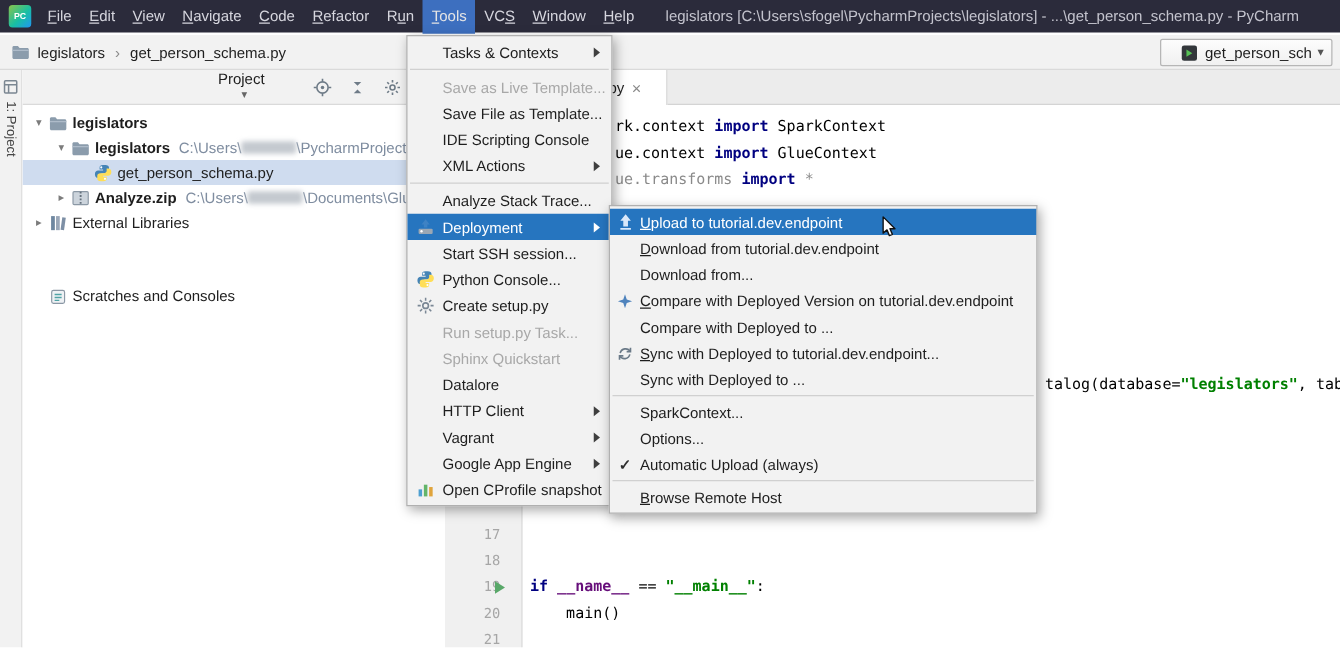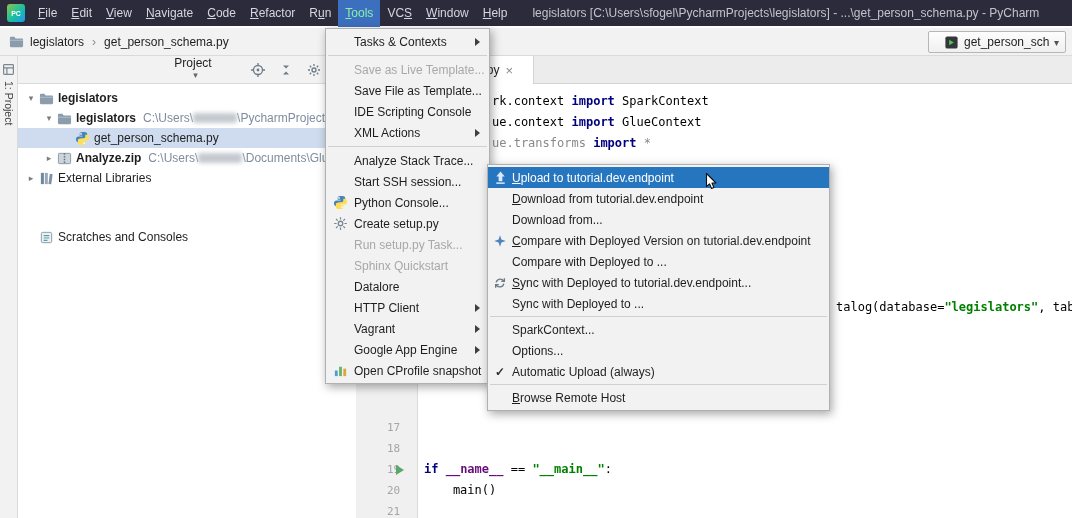--- a/index.html
+++ b/index.html
@@ -7,21 +7,21 @@
   body { position:relative; overflow:hidden; background:#fff; font-family:"Liberation Sans",sans-serif; font-size:12px; color:#1e1e1e; }
   u { text-decoration:underline; }
 
   
   #titlebar { position:absolute; left:0; top:0; width:1072px; height:26px; background:#2b2b3b; display:flex; align-items:center; color:#d6d6de; }
   #pc-logo { width:18px; height:18px; margin:0 6px 0 7px; border-radius:3px; flex:none;
              background:linear-gradient(135deg,#8bc34a 0%,#18bfa3 55%,#2196f3 100%);
              color:#fff; font-size:7px; font-weight:bold; display:flex; align-items:center; justify-content:center; }
   #menubar { display:flex; height:28px; }
   .mb-item { padding:0 7px; line-height:28px; white-space:nowrap; cursor:default; }
-  .mb-item.active { background:#3d6fbf; color:#86efac; }
+  .mb-item.active { background:#3d6fbf; color:#e5e5e5; }
   #win-title { margin-left:18px; color:#c3c3cd; white-space:nowrap; overflow:hidden; }
 
   
   #navbar { position:absolute; left:0; top:28px; width:1072px; height:28px; background:#f2f2f2; border-bottom:1px solid #dadada; display:flex; align-items:center; }
   #navbar .icon { margin-left:8px; }
   .crumb { margin-left:6px; }
   .crumb-sep { margin:0 2px 0 8px; color:#8a8a8a; }
   #runconfig { position:absolute; right:6px; top:3px; height:22px; width:138px; border:1px solid #b6b6b6; border-radius:2px;
                background:linear-gradient(#fdfdfd,#f0f0f0); display:flex; align-items:center; padding:0 6px; gap:5px; }
   #runconfig .rc-label { flex:1; white-space:nowrap; overflow:hidden; }
@@ -277,20 +277,31 @@
     <div class="menu-item">
       <span class="mi-gutter"></span>
       <span class="mi-label">XML Actions</span>
       <span class="mi-arrow"></span>
     </div>
     <div class="menu-sep"></div>
     <div class="menu-item">
       <span class="mi-gutter"></span>
       <span class="mi-label">Analyze Stack Trace...</span>
     </div>
+    <div class="menu-item hl">
+      <span class="mi-gutter">
+        <svg width="15" height="15" viewBox="0 0 16 16">
+          <rect x="2" y="9.5" width="12" height="4.5" rx="1" fill="#9aa7b4"></rect>
+          <circle cx="4.5" cy="11.7" r="1" fill="#fff"></circle>
+          <path d="M8 1.5 11.5 6H9.5v2.5h-3V6H4.5z" fill="#3e82c4"></path>
+        </svg>
+      </span>
+      <span class="mi-label">Deployment</span>
+      <span class="mi-arrow"></span>
+    </div>
     <div class="menu-item">
       <span class="mi-gutter"></span>
       <span class="mi-label">Start SSH session...</span>
     </div>
     <div class="menu-item">
       <span class="mi-gutter">
         <svg width="15" height="15" viewBox="0 0 16 16">
           <path fill="#4584b6" d="M7.9 1C5.7 1 5 2 5 3.2V5h3v.8H3.8C2.2 5.8 1 6.8 1 8.9 1 10.9 2 12 3.6 12H5v-1.9C5 8.8 6.1 8 7.5 8h3C11.9 8 13 7.1 13 5.8V3.2C13 2 11.9 1 9.9 1z"></path>
           <circle cx="6.4" cy="3.1" r=".9" fill="#fff"></circle>
           <path fill="#ffde57" d="M8.1 15c2.2 0 2.9-1 2.9-2.2V11H8v-.8h4.2c1.6 0 2.8-1 2.8-3.1 0-2-1-3.1-2.6-3.1H11v1.9C11 7.2 9.9 8 8.5 8h-3C4.1 8 3 8.9 3 10.2v2.6C3 14 4.1 15 6.1 15z"></path>

